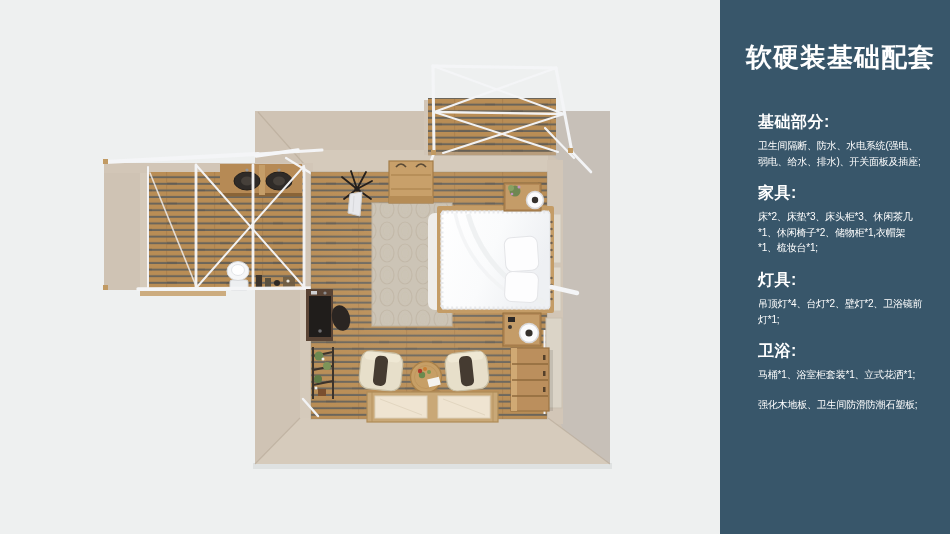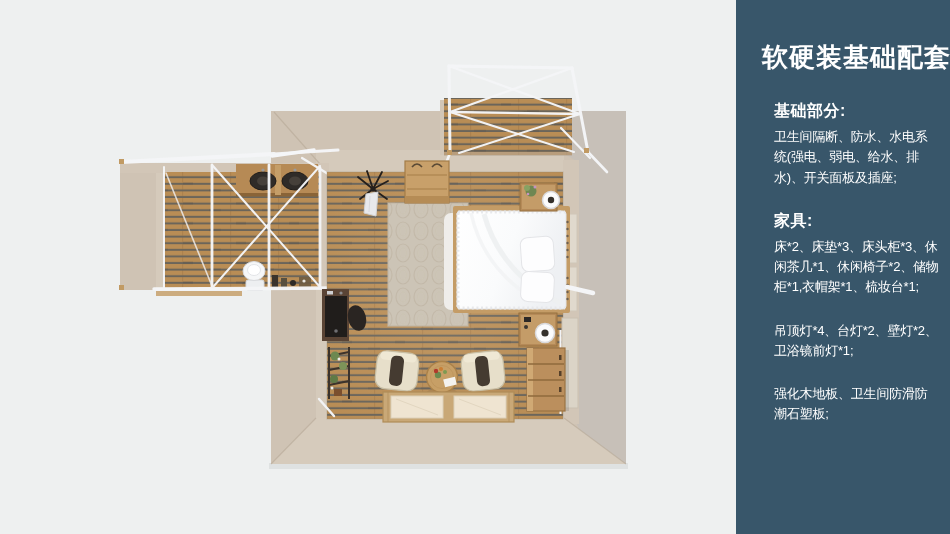--- a/index.html
+++ b/index.html
@@ -1,35 +1,35 @@
 <!DOCTYPE html>
 <html><head>
 <meta charset="utf-8">
 <style>
   html,body{margin:0;padding:0;}
   body{
     width:950px;height:534px;position:relative;overflow:hidden;
     background:#eef0f0;
     font-family:"Liberation Sans","DejaVu Sans",sans-serif;
   }
-  .stage{position:absolute;left:16px;top:0;width:757px;height:534px;}
+  .stage{position:absolute;left:0;top:0;width:757px;height:534px;}
   .plan{position:absolute;left:0;top:0;width:720px;height:534px;}
   .sidebar{
     position:absolute;left:720px;top:0;width:230px;height:534px;
     background:#38566a;color:#ffffff;box-sizing:border-box;
     padding:40px 26px 0 38px;
   }
   .sidebar h1{
     font-size:26px;font-weight:700;margin:0 0 0 -12px;
     text-align:center;letter-spacing:1px;white-space:nowrap;
   }
-  .sidebar section{margin-top:23px;}
-  .sidebar section:first-of-type{margin-top:26px;}
+  .sidebar section{margin-top:14px;}
+  .sidebar section:first-of-type{margin-top:37px;}
   .sidebar h2{font-size:16px;font-weight:700;margin:0 0 5px 0;letter-spacing:.5px;}
-  .sidebar p{font-size:13px;line-height:1.56;margin:0;letter-spacing:-.2px;}
+  .sidebar p{font-size:10px;line-height:1.56;margin:0;letter-spacing:-.2px;}
 </style>
 </head>
 <body>
 
 <div class="stage">
 
   <svg class="plan" viewBox="0 0 720 534">
     <defs>
       <pattern id="slats" patternUnits="userSpaceOnUse" width="48" height="6.6">
         <rect width="48" height="6.6" fill="#b98d55"></rect>
@@ -332,22 +332,27 @@
       <h2>基础部分:</h2>
       <p>卫生间隔断、防水、水电系统(强电、弱电、给水、排水)、开关面板及插座;</p>
     </section>
 
     <section>
       <h2>家具:</h2>
       <p>床*2、床垫*3、床头柜*3、休闲茶几*1、休闲椅子*2、储物柜*1,衣帽架*1、梳妆台*1;</p>
     </section>
 
     <section>
+      <h2>灯具:</h2>
       <p>吊顶灯*4、台灯*2、壁灯*2、卫浴镜前灯*1;</p>
     </section>
 
+    <section>
+      <h2>卫浴:</h2>
+      <p>马桶*1、浴室柜套装*1、立式花洒*1;</p>
+    </section>
 
     <section>
       <p>强化木地板、卫生间防滑防潮石塑板;</p>
     </section>
   </aside>
 
 </div>
 
 </body></html>

